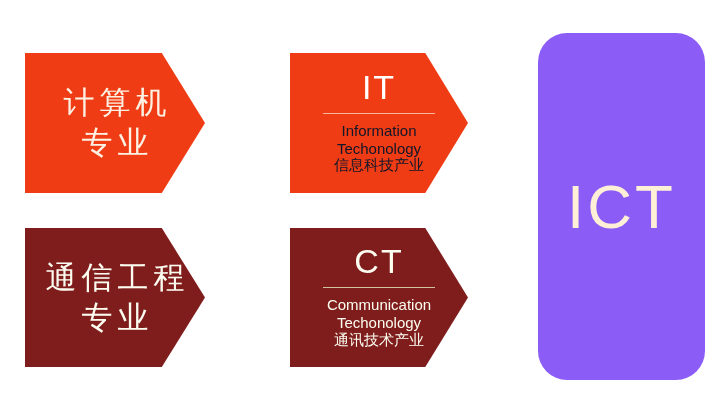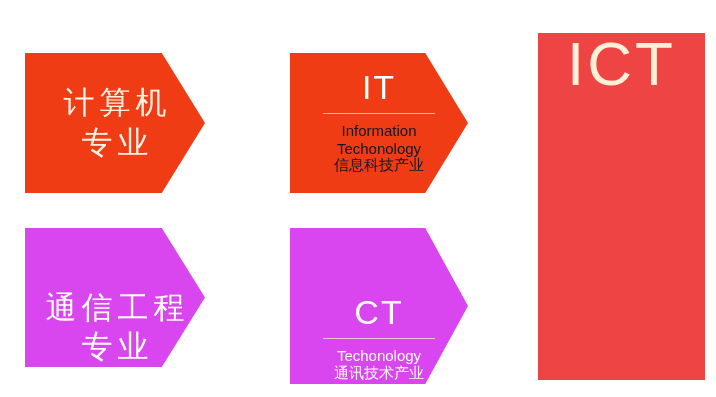--- a/index.html
+++ b/index.html
@@ -25,21 +25,21 @@
     display: flex;
     flex-direction: column;
     align-items: center;
     justify-content: center;
     box-sizing: border-box;
     -webkit-clip-path: polygon(0% 0%, 76% 0%, 100% 50%, 76% 100%, 0% 100%);
     clip-path: polygon(0% 0%, 76% 0%, 100% 50%, 76% 100%, 0% 100%);
   }
 
   .arrow.red   { background: #f03c14; }
-  .arrow.green { background: #d946ef; justify-content: flex-end; }
+  .arrow.green { background: #7f1d1d; }
 
   
   .arrow-inner {
     width: 76%;
     display: flex;
     flex-direction: column;
     align-items: center;
     justify-content: center;
     text-align: center;
   }
@@ -87,24 +87,25 @@
 
   .desc-cjk {
     font-size: 15px;
     letter-spacing: 0px;
     font-family: Liberation Mono, monospace;
   }
 
   
   .result-block {
     position: absolute;
-    background: #ef4444;
+    background: #8b5cf6;
     display: flex;
-    align-items: flex-start;
+    align-items: center;
     justify-content: center;
+    border-radius: 29px;
   }
   .result-label {
     color: #fdf0d6;
     font-size: 62px;
     line-height: 1;
     letter-spacing: 3px;
     font-weight: 400;
     white-space: nowrap;
   }
 </style>
@@ -130,24 +131,25 @@
     </div>
   </div>
 
   <div class="arrow green" style="left:25px; top:228px; width:180px; height:139px;">
     <div class="arrow-inner">
       <div class="major-line">通信工程</div>
       <div class="major-line">专业</div>
     </div>
   </div>
 
-  <div class="arrow green" style="left:290px; top:228px; width:178px; height:156px;">
+  <div class="arrow green" style="left:290px; top:228px; width:178px; height:139px;">
     <div class="arrow-inner">
       <div class="acronym">CT</div>
       <div class="rule"></div>
+      <div class="desc-line">Communication</div>
       <div class="desc-line">Techonology</div>
       <div class="desc-line desc-cjk">通讯技术产业</div>
     </div>
   </div>
 
   <div class="result-block" style="left:538px; top:33px; width:167px; height:347px;">
     <div class="result-label">ICT</div>
   </div>
 
 </div>

